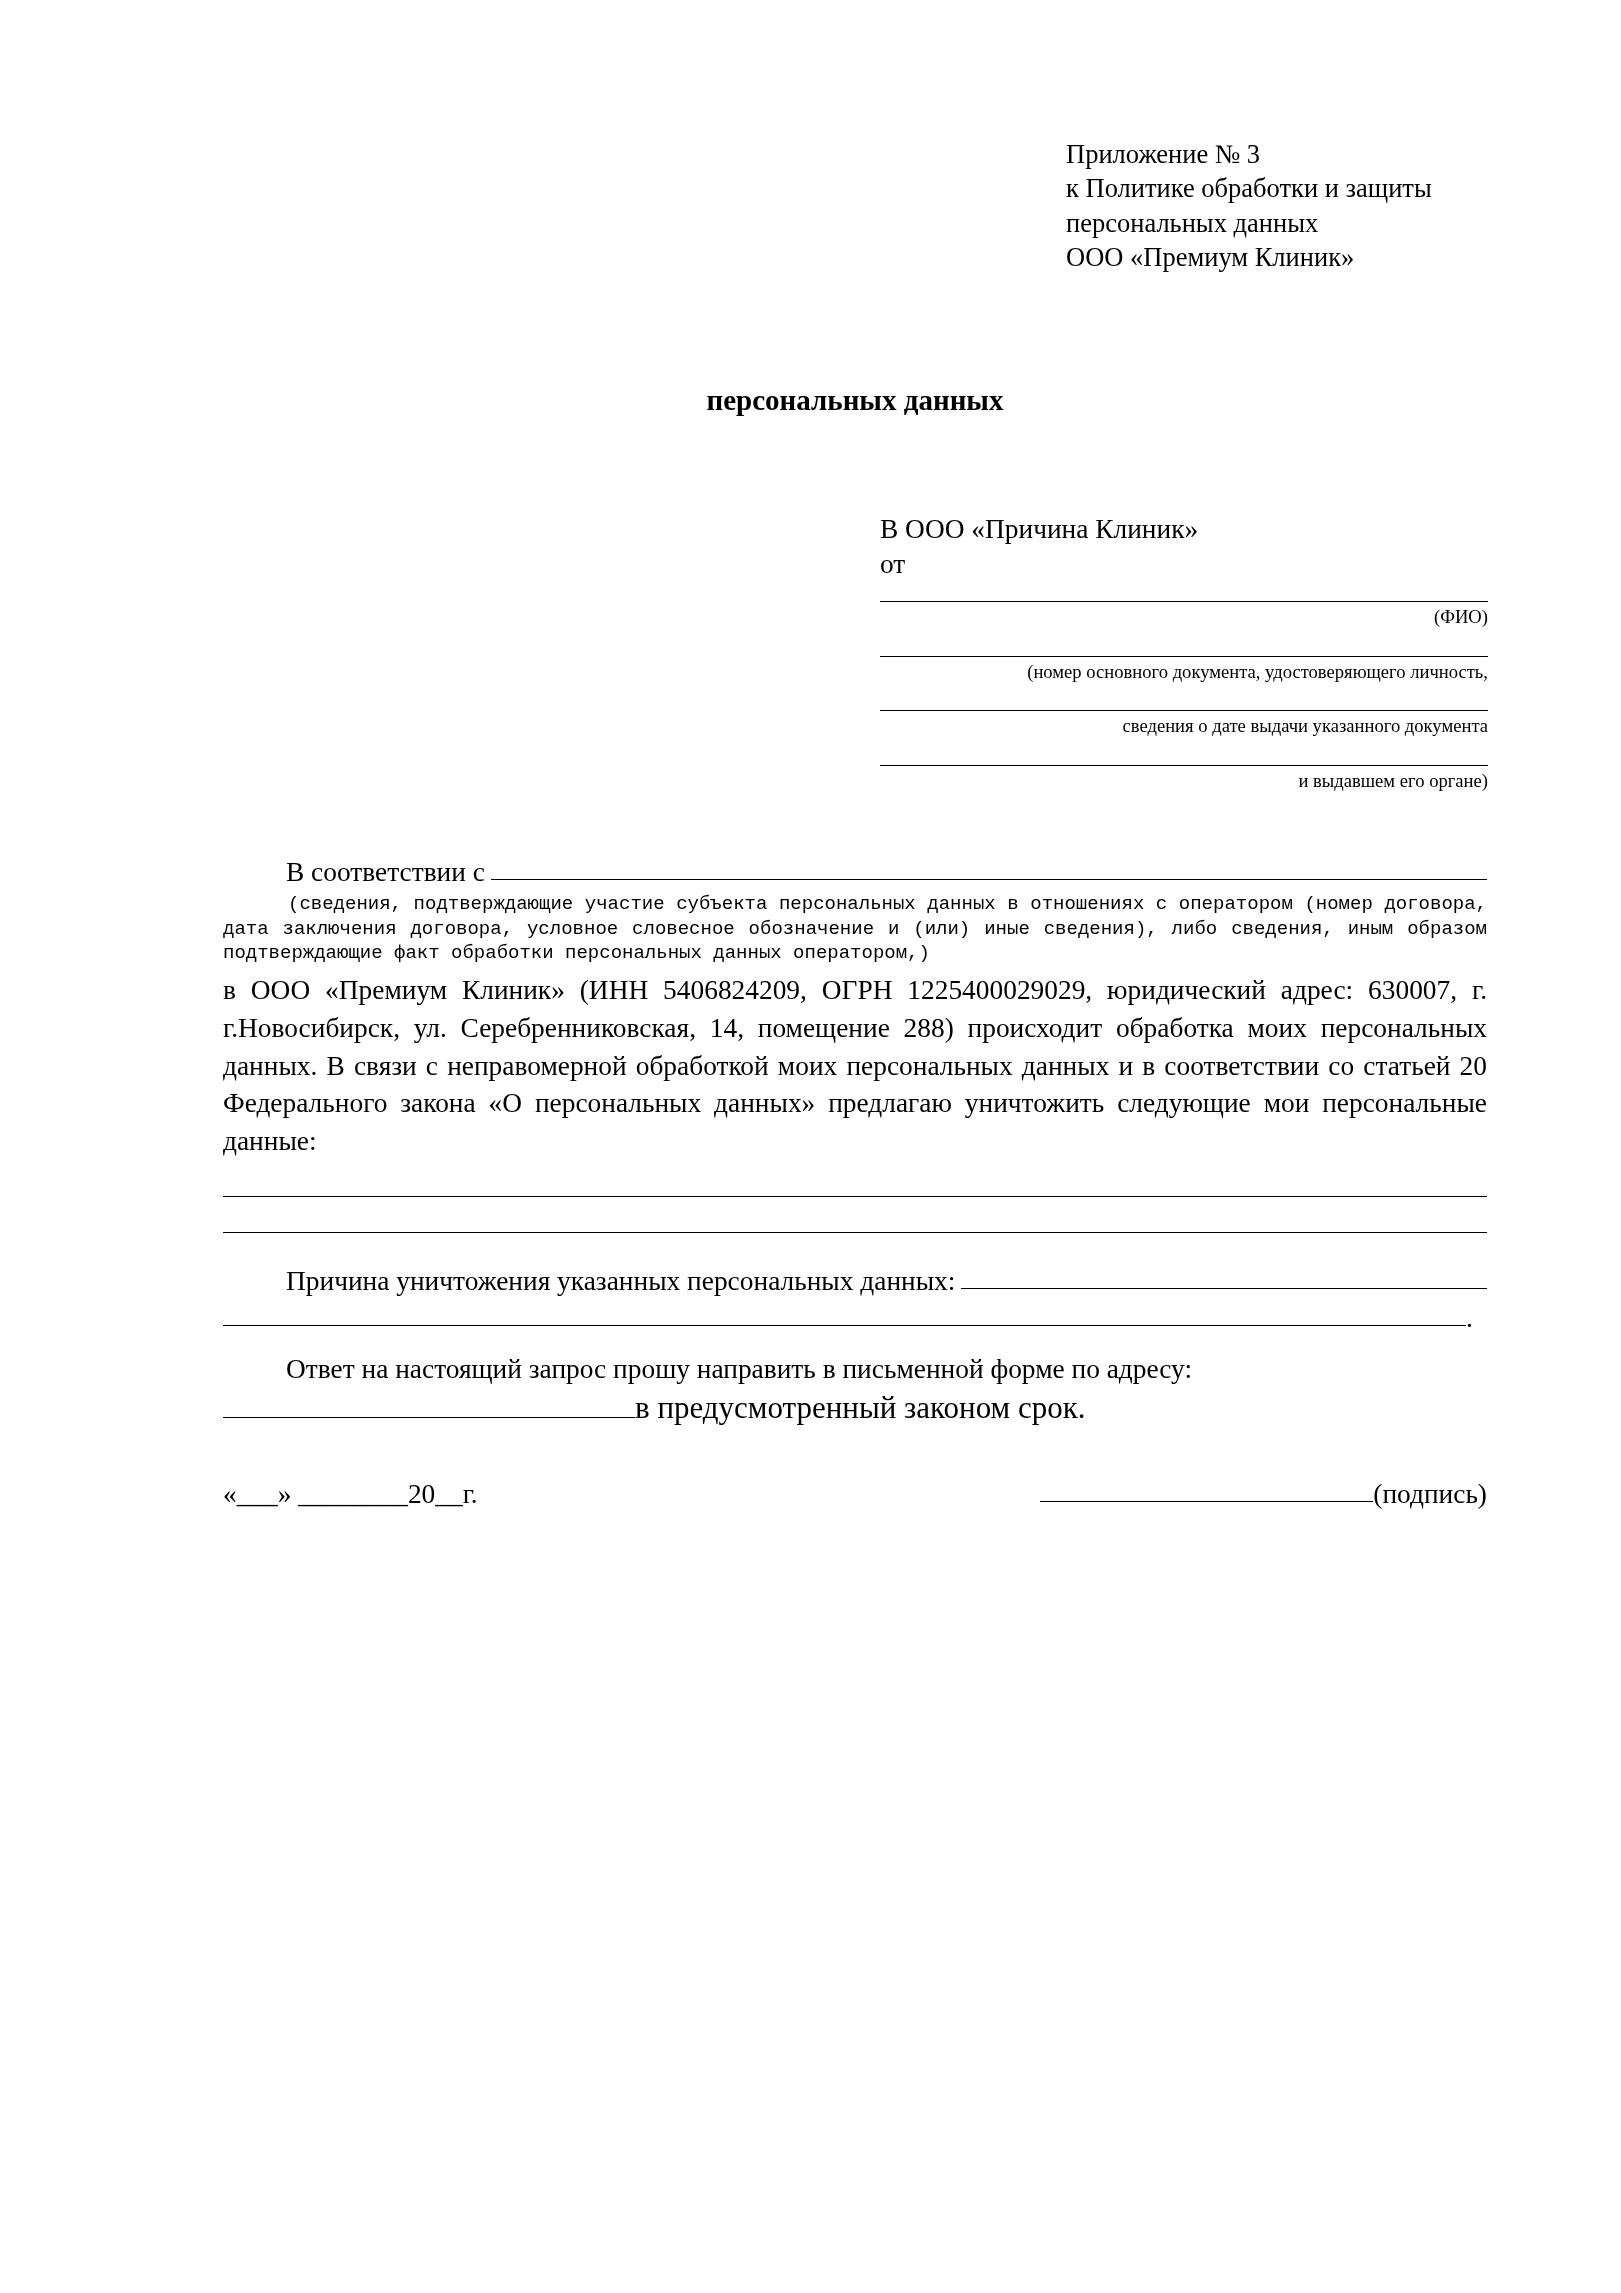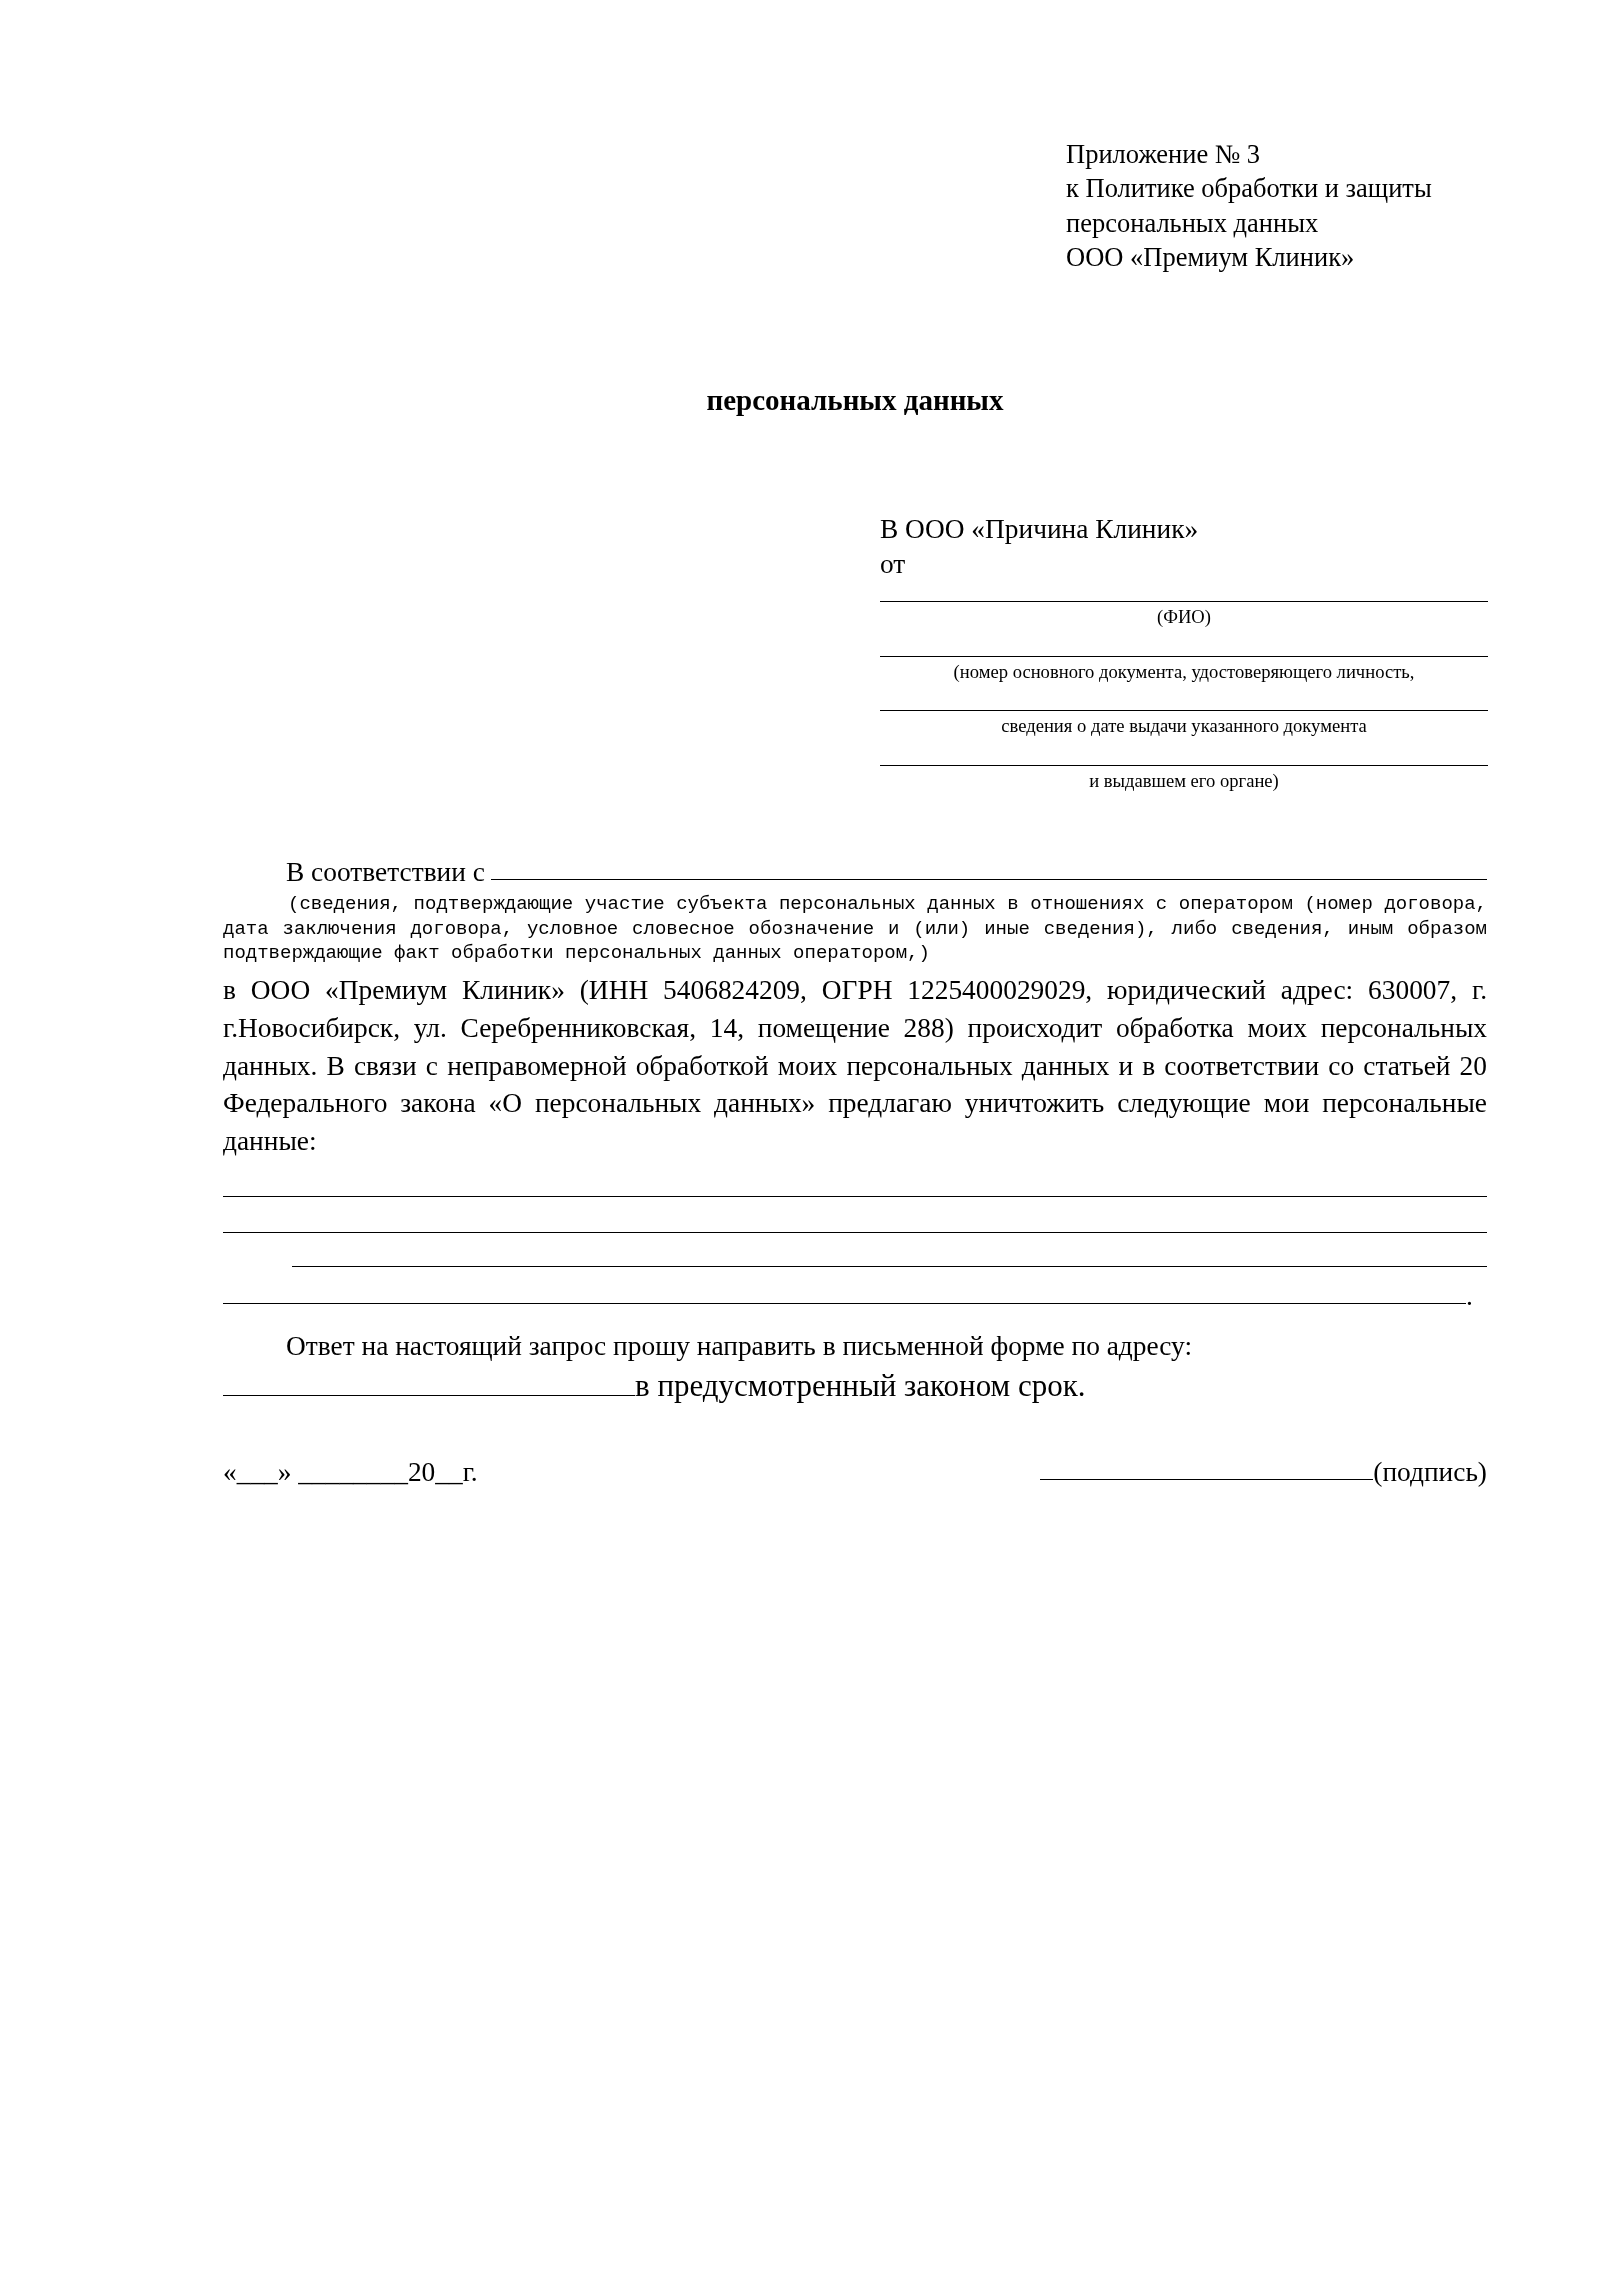--- a/index.html
+++ b/index.html
@@ -66,21 +66,21 @@
   }
   .rule {
     border-bottom: 1.6px solid #000;
     height: 0;
   }
   .rule-after-ot {
     margin-top: 21.6px;
     margin-left: 0;
   }
   .caption {
-    text-align: center;
+    text-align: right;
     font-size: 18.6px;
     margin-top: 2.9px;
     line-height: 1.25;
   }
   .gap-rule {
     margin-top: 27.4px;
   }
 
   
   .body-sec {
@@ -237,20 +237,21 @@
 
       <div class="small-note"><span class="first-ind"></span><span>(сведения, подтверждающие участие субъекта персональных данных в отношениях с оператором (номер договора, дата заключения договора, условное словесное обозначение и (или) иные сведения), либо сведения, иным образом подтверждающие факт обработки персональных данных оператором,)</span></div>
 
       <div class="just-par last-justify">в ООО «Премиум Клиник» (ИНН 5406824209, ОГРН 1225400029029, юридический адрес: 630007, г. г.Новосибирск, ул. Серебренниковская, 14, помещение 288) происходит обработка моих персональных данных. В связи с неправомерной обработкой моих персональных данных и в соответствии со статьей 20 Федерального закона «О персональных данных» предлагаю уничтожить следующие мои персональные данные:</div>
 
       <div class="full-rule"></div>
       <div class="full-rule"></div>
 
       <div class="reason-row">
         <span class="indent"></span>
+        <span>Причина уничтожения указанных персональных данных:</span>
         <span class="flex-rule"></span>
       </div>
 
       <div class="reason-tail">
         <span class="seg"></span>
         <span>.</span>
       </div>
 
       <div class="answer-par">
         <span class="indent"></span><span>Ответ на настоящий запрос прошу направить в письменной форме по адресу:</span>

